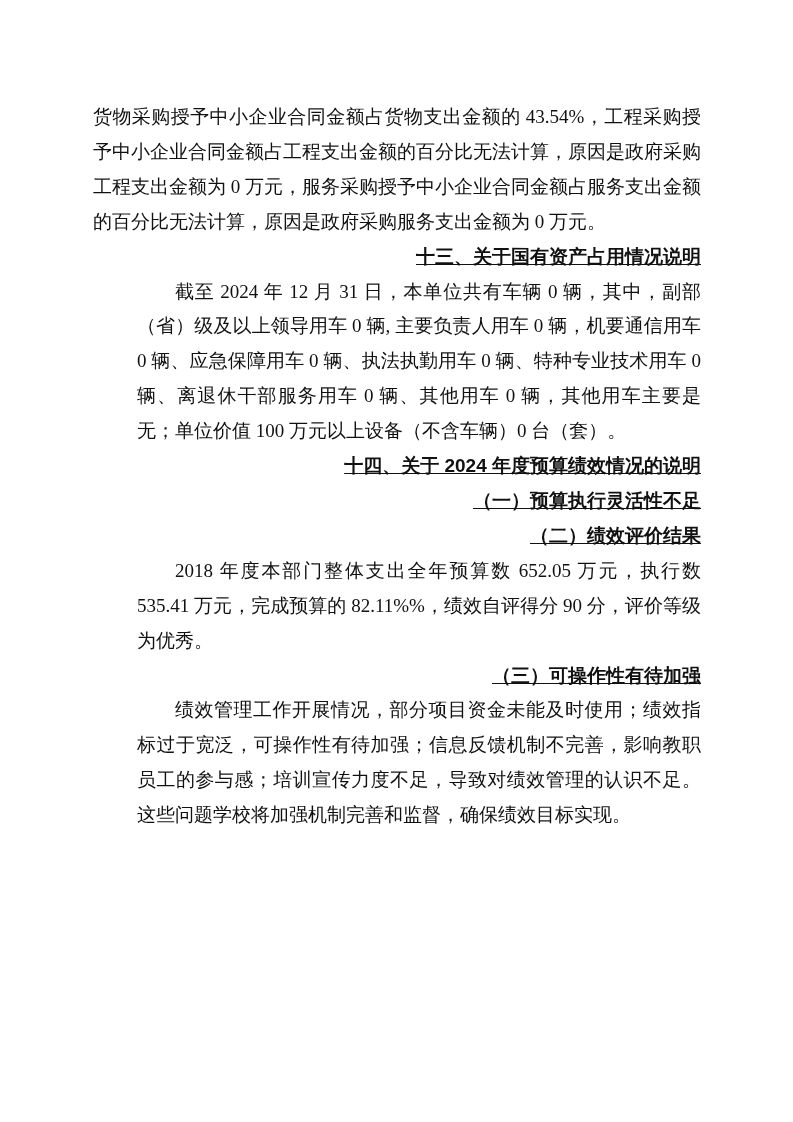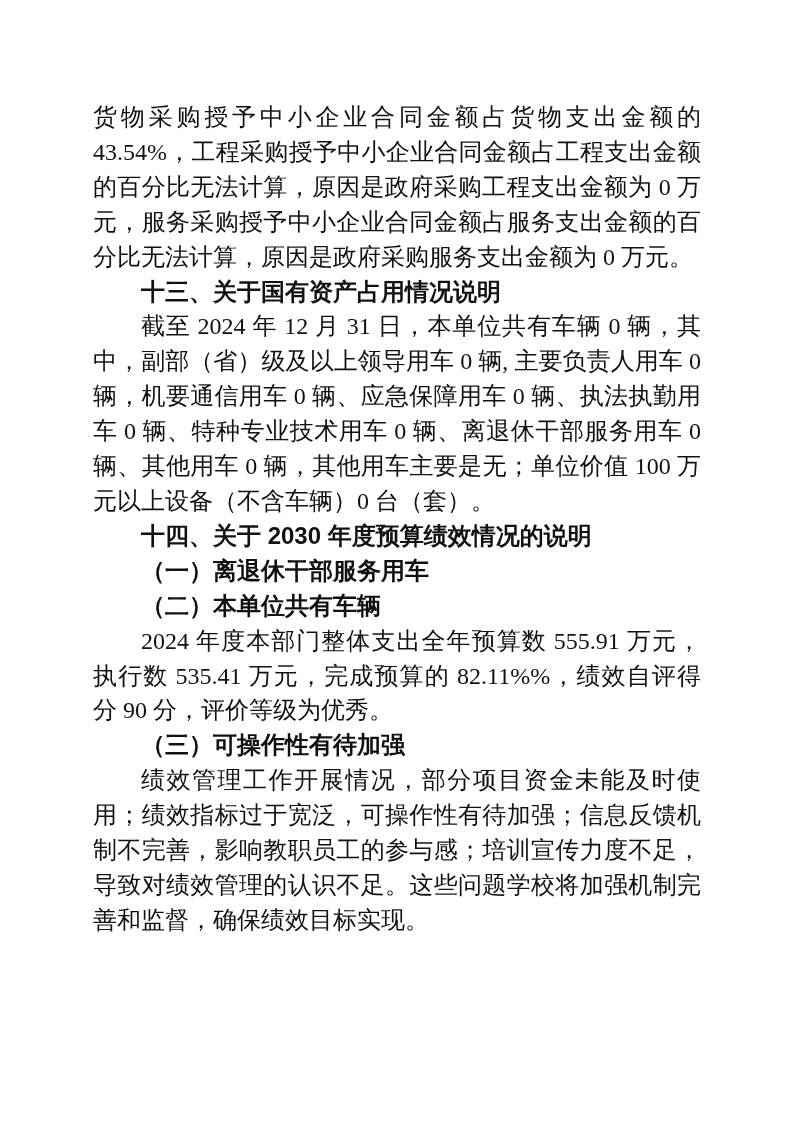--- a/index.html
+++ b/index.html
@@ -13,45 +13,47 @@
     height: 1122px;
     background: #ffffff;
     box-sizing: border-box;
     padding: 100px 92px 0 93px;
     overflow: hidden;
   }
   .doc p {
     margin: 0;
     padding: 0;
     font-family: "Liberation Serif", "DejaVu Serif", serif;
-    font-size: 24px;
+    font-size: 19px;
     line-height: 34.9px;
     color: #111111;
     text-align: justify;
     text-justify: inter-ideograph;
   }
   .doc p.indent {
     text-indent: 2em;
+    margin-left: 44px;
   }
   .doc p.heading,
   .doc p.subheading {
     font-family: "Liberation Sans", "DejaVu Sans", sans-serif;
     font-weight: 700;
-    text-align: left;
+    text-align: right;
     text-indent: 2em;
+    text-decoration: underline;
   }
 </style>
 </head>
 <body>
 
 <div class="page">
   <div class="doc">
     <p>货物采购授予中小企业合同金额占货物支出金额的 43.54%，工程采购授予中小企业合同金额占工程支出金额的百分比无法计算，原因是政府采购工程支出金额为 0 万元，服务采购授予中小企业合同金额占服务支出金额的百分比无法计算，原因是政府采购服务支出金额为 0 万元。</p>
     <p class="heading">十三、关于国有资产占用情况说明</p>
     <p class="indent">截至 2024 年 12 月 31 日，本单位共有车辆 0 辆，其中，副部（省）级及以上领导用车 0 辆, 主要负责人用车 0 辆，机要通信用车 0 辆、应急保障用车 0 辆、执法执勤用车 0 辆、特种专业技术用车 0 辆、离退休干部服务用车 0 辆、其他用车 0 辆，其他用车主要是无；单位价值 100 万元以上设备（不含车辆）0 台（套）。</p>
-    <p class="heading">十四、关于 2030 年度预算绩效情况的说明</p>
-    <p class="subheading">（一）离退休干部服务用车</p>
-    <p class="subheading">（二）本单位共有车辆</p>
-    <p class="indent">2024 年度本部门整体支出全年预算数 555.91 万元，执行数 535.41 万元，完成预算的 82.11%%，绩效自评得分 90 分，评价等级为优秀。</p>
+    <p class="heading">十四、关于 2024 年度预算绩效情况的说明</p>
+    <p class="subheading">（一）预算执行灵活性不足</p>
+    <p class="subheading">（二）绩效评价结果</p>
+    <p class="indent">2018 年度本部门整体支出全年预算数 652.05 万元，执行数 535.41 万元，完成预算的 82.11%%，绩效自评得分 90 分，评价等级为优秀。</p>
     <p class="subheading">（三）可操作性有待加强</p>
     <p class="indent">绩效管理工作开展情况，部分项目资金未能及时使用；绩效指标过于宽泛，可操作性有待加强；信息反馈机制不完善，影响教职员工的参与感；培训宣传力度不足，导致对绩效管理的认识不足。这些问题学校将加强机制完善和监督，确保绩效目标实现。</p>
   </div>
 </div>
 
 </body></html>

